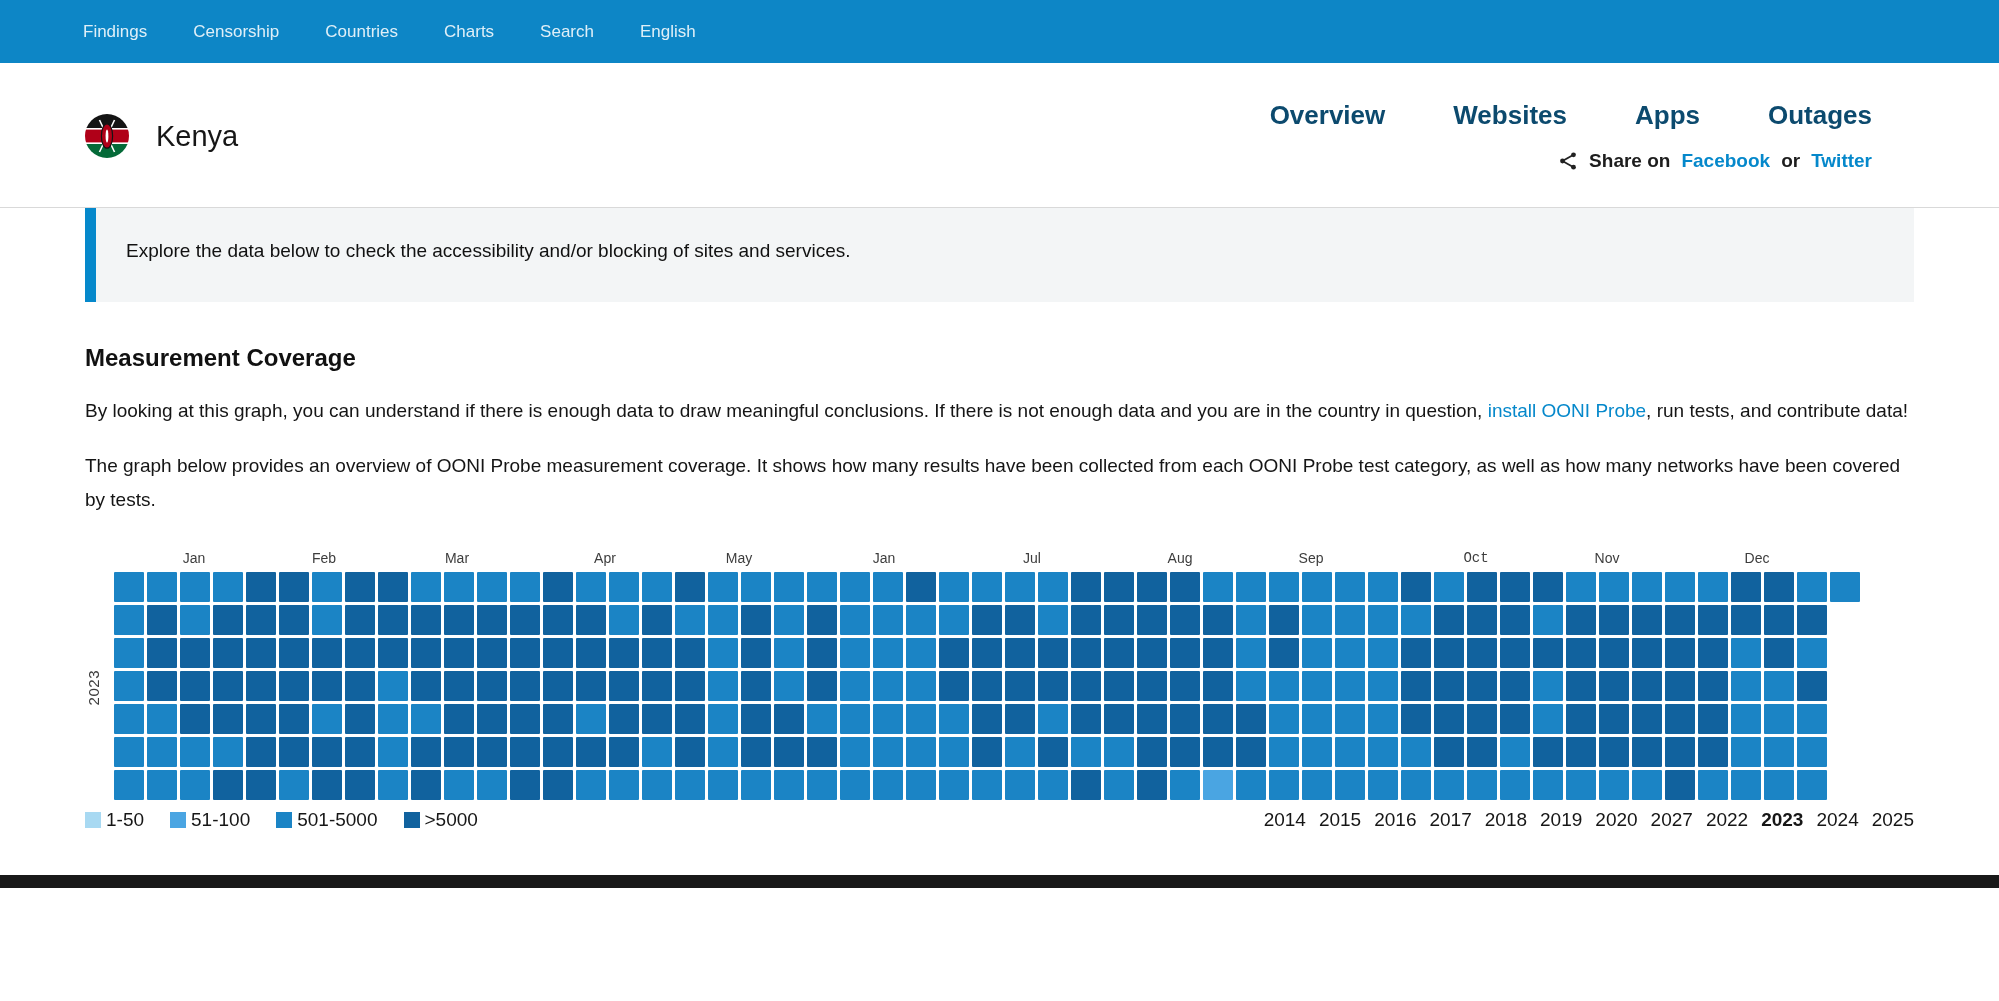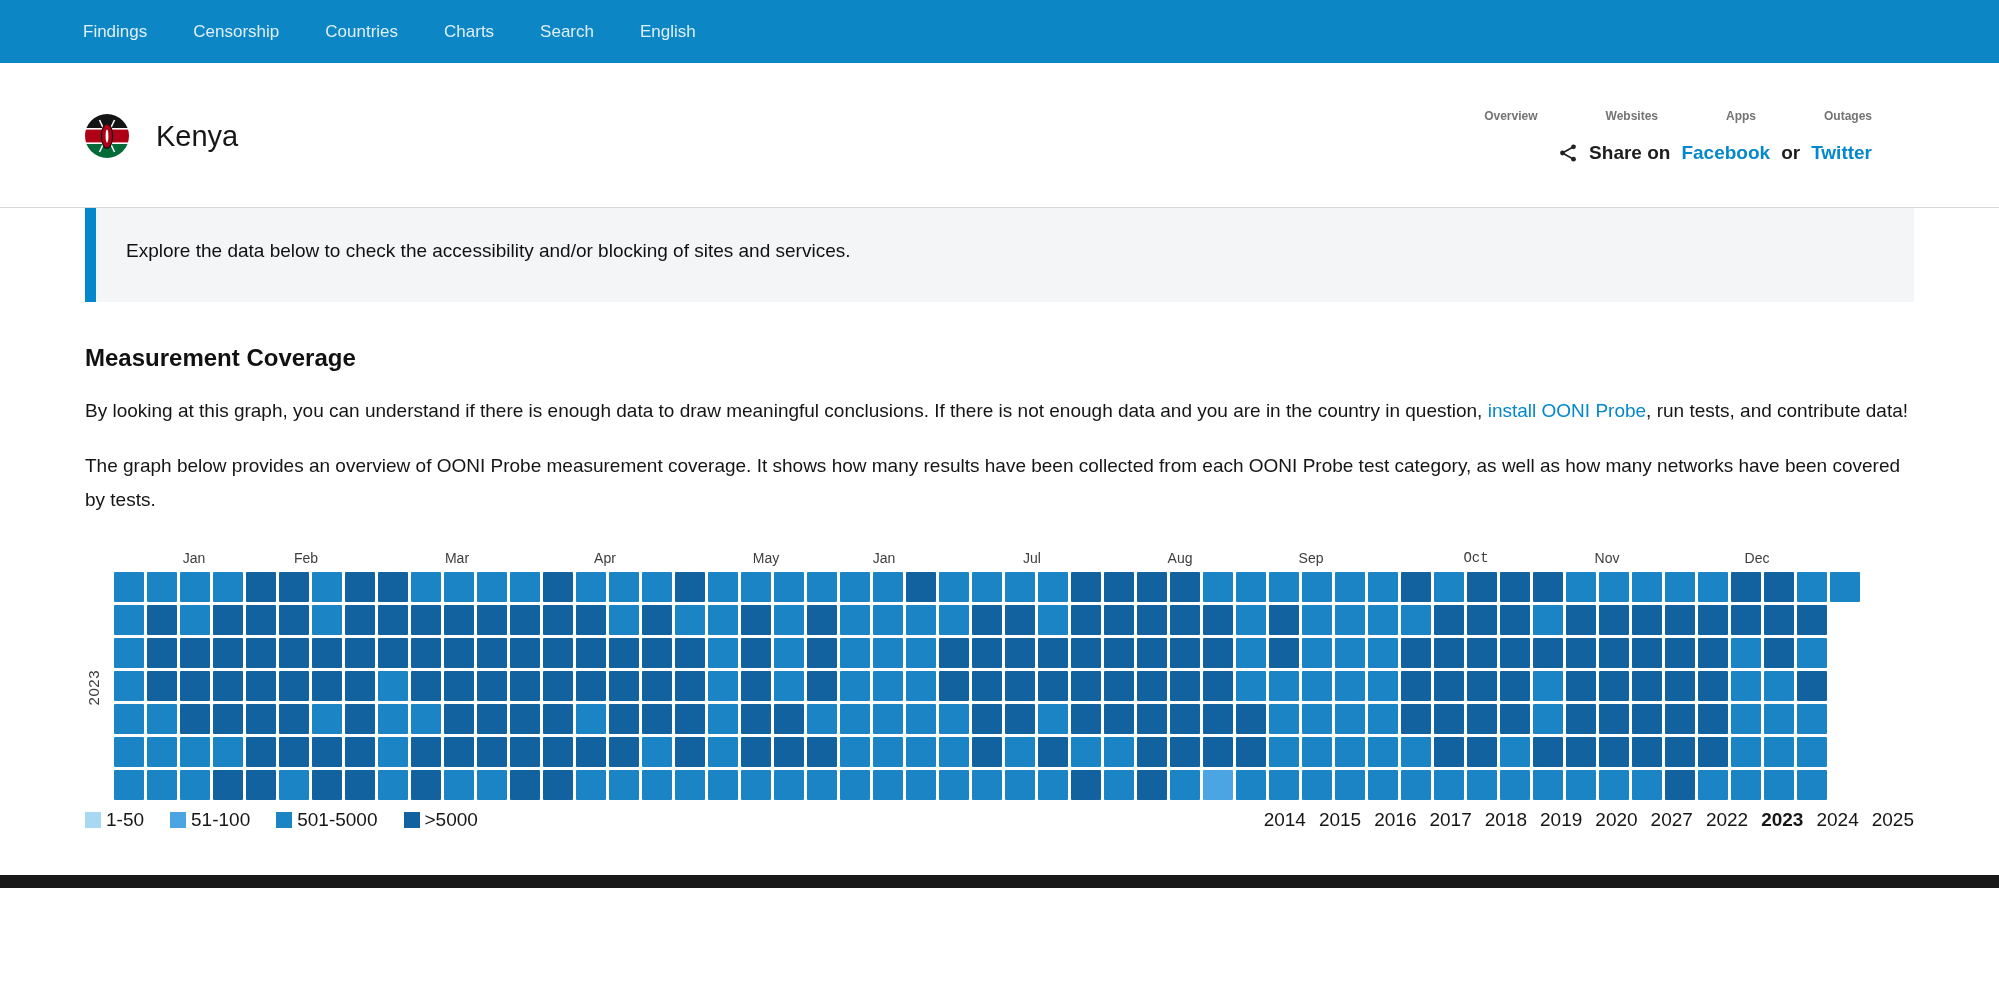--- a/index.html
+++ b/index.html
@@ -15,21 +15,21 @@
   .brand-explorer { font-size:25px; font-weight:normal; opacity:.97; letter-spacing:.3px; }
   .topnav-items { display:flex; gap:46px; margin-right:105px; }
   .topnav-item { color:rgba(255,255,255,.87); font-size:17px; cursor:pointer; white-space:nowrap; }
 
   
   .country-header { min-height:145px; padding:14px 85px 12px; border-bottom:1px solid #d9d9d9; display:flex; justify-content:space-between; align-items:center; }
   .country-left { display:flex; align-items:center; gap:27px; }
   .country-name { font-size:29px; color:#161616; }
   .country-right { display:flex; flex-direction:column; align-items:flex-end; gap:19px; padding-right:42px; }
   .country-tabs { display:flex; gap:68px; }
-  .country-tab { color:#737373; font-size:12px; font-weight:bold; cursor:pointer;text-align:center; }
+  .country-tab { color:#0c4a6e; font-size:26px; font-weight:bold; cursor:pointer;text-align:center; }
   .share-row { display:flex; align-items:center; gap:11px; font-size:19px; font-weight:bold; color:#1d1d1d; }
   .share-row .link { font-weight:bold; }
 
   
   .summary-box { margin:0 85px; background:#f3f5f6; border-left:11px solid #0588cb; padding:32px 30px 40px; }
   .summary-box p { margin:0; font-size:19px; color:#111; }
   .summary-box p + p { margin-top:28px; }
   .b { font-weight:bold; }
   .link { color:#0588cb; cursor:pointer; text-decoration:none; }
 
@@ -129,24 +129,24 @@
   <div class="content">
     <h2 class="section-title">Measurement Coverage</h2>
     <p class="para">
       <span>By looking at this graph, you can understand if there is enough data to draw meaningful conclusions. If there is not enough data and you are in the country in question, </span><span class="link">install OONI Probe</span><span>, run tests, and contribute data!</span>
     </p>
     <p class="para">The graph below provides an overview of OONI Probe measurement coverage. It shows how many results have been collected from each OONI Probe test category, as well as how many networks have been covered by tests.</p>
 
     <div class="heatmap-wrap">
       <div class="hm-months" id="hm-months">
           <span class="hm-month" style="left: 80px;">Jan</span>
-          <span class="hm-month" style="left: 192px;">Feb</span>
+          <span class="hm-month" style="left: 210px;">Feb</span>
           <span class="hm-month" style="left: 343px;">Mar</span>
           <span class="hm-month" style="left: 491px;">Apr</span>
-          <span class="hm-month" style="left: 652px;">May</span>
+          <span class="hm-month" style="left: 625px;">May</span>
           <span class="hm-month" style="left: 770px;">Jan</span>
           <span class="hm-month" style="left: 918px;">Jul</span>
           <span class="hm-month" style="left: 1066px;">Aug</span>
           <span class="hm-month" style="left: 1197px;">Sep</span>
           <span class="hm-month" style="left: 1362px; font-family: Liberation Mono, monospace;">Oct</span>
           <span class="hm-month" style="left: 1493px;">Nov</span>
           <span class="hm-month" style="left: 1643px;">Dec</span>
         </div>
       <div class="hm-body">
         <div class="hm-year">

